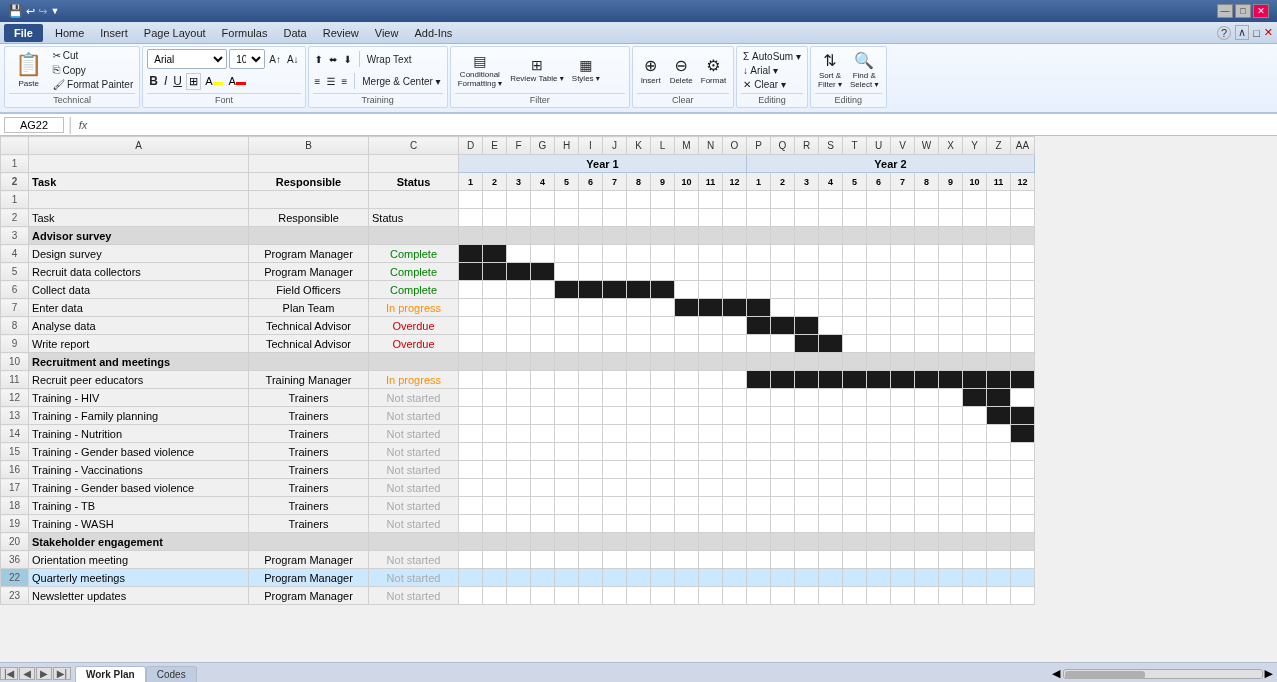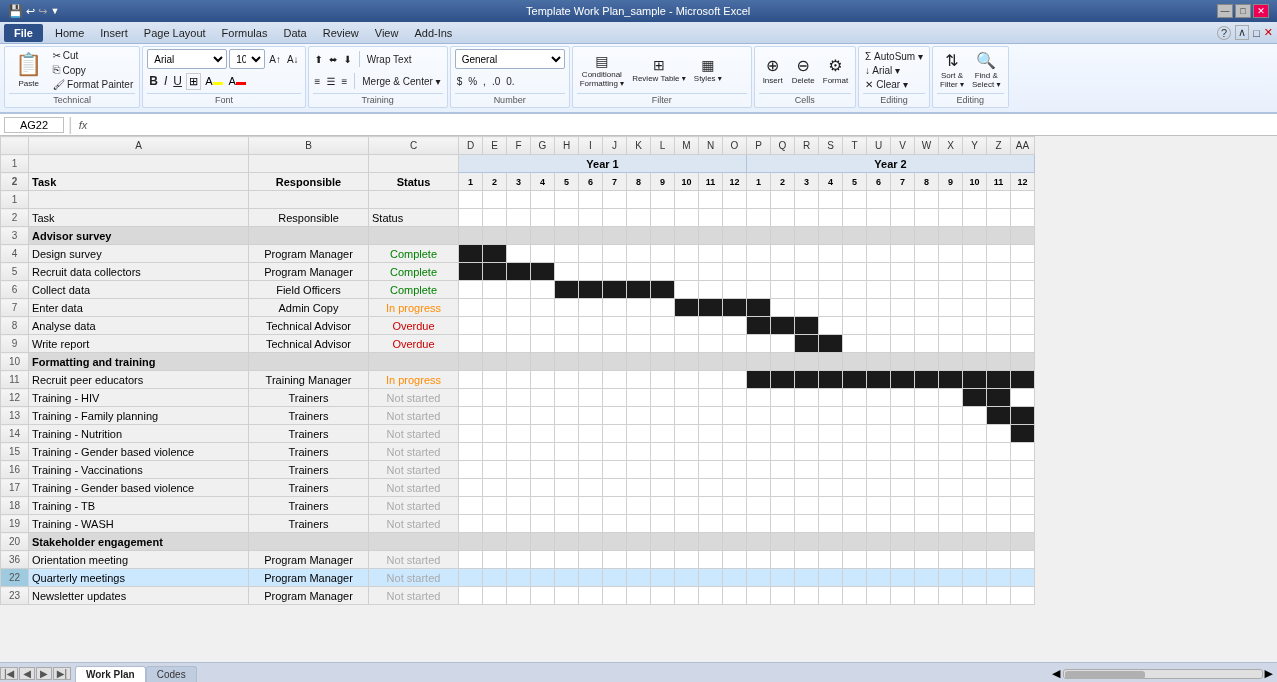--- a/index.html
+++ b/index.html
@@ -197,21 +197,20 @@
 </head>
 <body>
 
 <div id="title-bar">
   <div style="display:flex;align-items:center;gap:3px;">
     <span style="font-size:12px;cursor:pointer;">💾</span>
     <span style="font-size:11px;cursor:pointer;">↩</span>
     <span style="font-size:11px;cursor:pointer;color:#aaa;">↪</span>
     <span style="font-size:9px;cursor:pointer;">▼</span>
   </div>
-  <div class="title">Template Work Plan_sample - Microsoft Excel</div>
   <div class="window-controls">
     <span>—</span>
     <span>□</span>
     <span class="close">✕</span>
   </div>
 </div>
 
 <div id="menu-bar">
   <div class="file-btn">File</div>
   <div class="menu-item">Home</div>
@@ -280,35 +279,20 @@
     <div class="ribbon-row" style="margin-top:2px;">
       <button class="ribbon-btn-sm">≡</button>
       <button class="ribbon-btn-sm">☰</button>
       <button class="ribbon-btn-sm">≡</button>
       <span class="ribbon-separator"></span>
       <button class="ribbon-btn-sm">Merge &amp; Center ▾</button>
     </div>
     <div class="ribbon-group-label">Training</div>
   </div>
 
-  <div class="ribbon-group">
-    <div class="ribbon-row">
-      <select class="dropdown-select">
-        <option>General</option>
-      </select>
-    </div>
-    <div class="ribbon-row" style="margin-top:2px;">
-      <button class="ribbon-btn-sm">$</button>
-      <button class="ribbon-btn-sm">%</button>
-      <button class="ribbon-btn-sm">,</button>
-      <button class="ribbon-btn-sm">.0</button>
-      <button class="ribbon-btn-sm">0.</button>
-    </div>
-    <div class="ribbon-group-label">Number</div>
-  </div>
 
   <div class="ribbon-group" style="min-width:180px;">
     <div class="ribbon-row">
       <button class="ribbon-btn" style="font-size:14px;">
         <span>▤</span>
         <span class="label">Conditional<br>Formatting ▾</span>
       </button>
       <button class="ribbon-btn" style="font-size:14px;">
         <span>⊞</span>
         <span class="label">Review Table ▾</span>
@@ -329,21 +313,21 @@
       </button>
       <button class="ribbon-btn">
         <span style="font-size:16px;">⊖</span>
         <span class="label">Delete</span>
       </button>
       <button class="ribbon-btn">
         <span style="font-size:16px;">⚙</span>
         <span class="label">Format</span>
       </button>
     </div>
-    <div class="ribbon-group-label">Cells</div>
+    <div class="ribbon-group-label">Clear</div>
   </div>
 
   <div class="ribbon-group">
     <div class="ribbon-row">
       <button class="ribbon-btn-sm">Σ AutoSum ▾</button>
     </div>
     <div class="ribbon-row">
       <button class="ribbon-btn-sm">↓ Arial ▾</button>
     </div>
     <div class="ribbon-row">
@@ -659,21 +643,21 @@
             <td style="padding: 0px; background: white;"></td>
             <td style="padding: 0px; background: white;"></td>
             <td style="padding: 0px; background: white;"></td>
             <td style="padding: 0px; background: white;"></td>
             <td style="padding: 0px; background: white;"></td>
             <td style="padding: 0px; background: white;"></td>
           </tr>
           <tr>
             <td class="row-num">7</td>
             <td>Enter data</td>
-            <td style="text-align: center;">Admin Copy</td>
+            <td style="text-align: center;">Plan Team</td>
             <td style="color: rgb(255, 140, 0); text-align: center;">In progress</td>
             <td style="padding: 0px; background: white;"></td>
             <td style="padding: 0px; background: white;"></td>
             <td style="padding: 0px; background: white;"></td>
             <td style="padding: 0px; background: white;"></td>
             <td style="padding: 0px; background: white;"></td>
             <td style="padding: 0px; background: white;"></td>
             <td style="padding: 0px; background: white;"></td>
             <td style="padding: 0px; background: white;"></td>
             <td style="padding: 0px; background: white;"></td>
@@ -748,21 +732,21 @@
             <td style="padding: 0px; background: white;"></td>
             <td style="padding: 0px; background: white;"></td>
             <td style="padding: 0px; background: white;"></td>
             <td style="padding: 0px; background: white;"></td>
             <td style="padding: 0px; background: white;"></td>
             <td style="padding: 0px; background: white;"></td>
             <td style="padding: 0px; background: white;"></td>
           </tr>
           <tr>
             <td class="row-num">10</td>
-            <td style="font-weight: bold; background: rgb(217, 217, 217);">Formatting and training</td>
+            <td style="font-weight: bold; background: rgb(217, 217, 217);">Recruitment and meetings</td>
             <td style="text-align: center; background: rgb(217, 217, 217);"></td>
             <td style="background: rgb(217, 217, 217);"></td>
             <td style="padding: 0px; background: rgb(217, 217, 217);"></td>
             <td style="padding: 0px; background: rgb(217, 217, 217);"></td>
             <td style="padding: 0px; background: rgb(217, 217, 217);"></td>
             <td style="padding: 0px; background: rgb(217, 217, 217);"></td>
             <td style="padding: 0px; background: rgb(217, 217, 217);"></td>
             <td style="padding: 0px; background: rgb(217, 217, 217);"></td>
             <td style="padding: 0px; background: rgb(217, 217, 217);"></td>
             <td style="padding: 0px; background: rgb(217, 217, 217);"></td>

